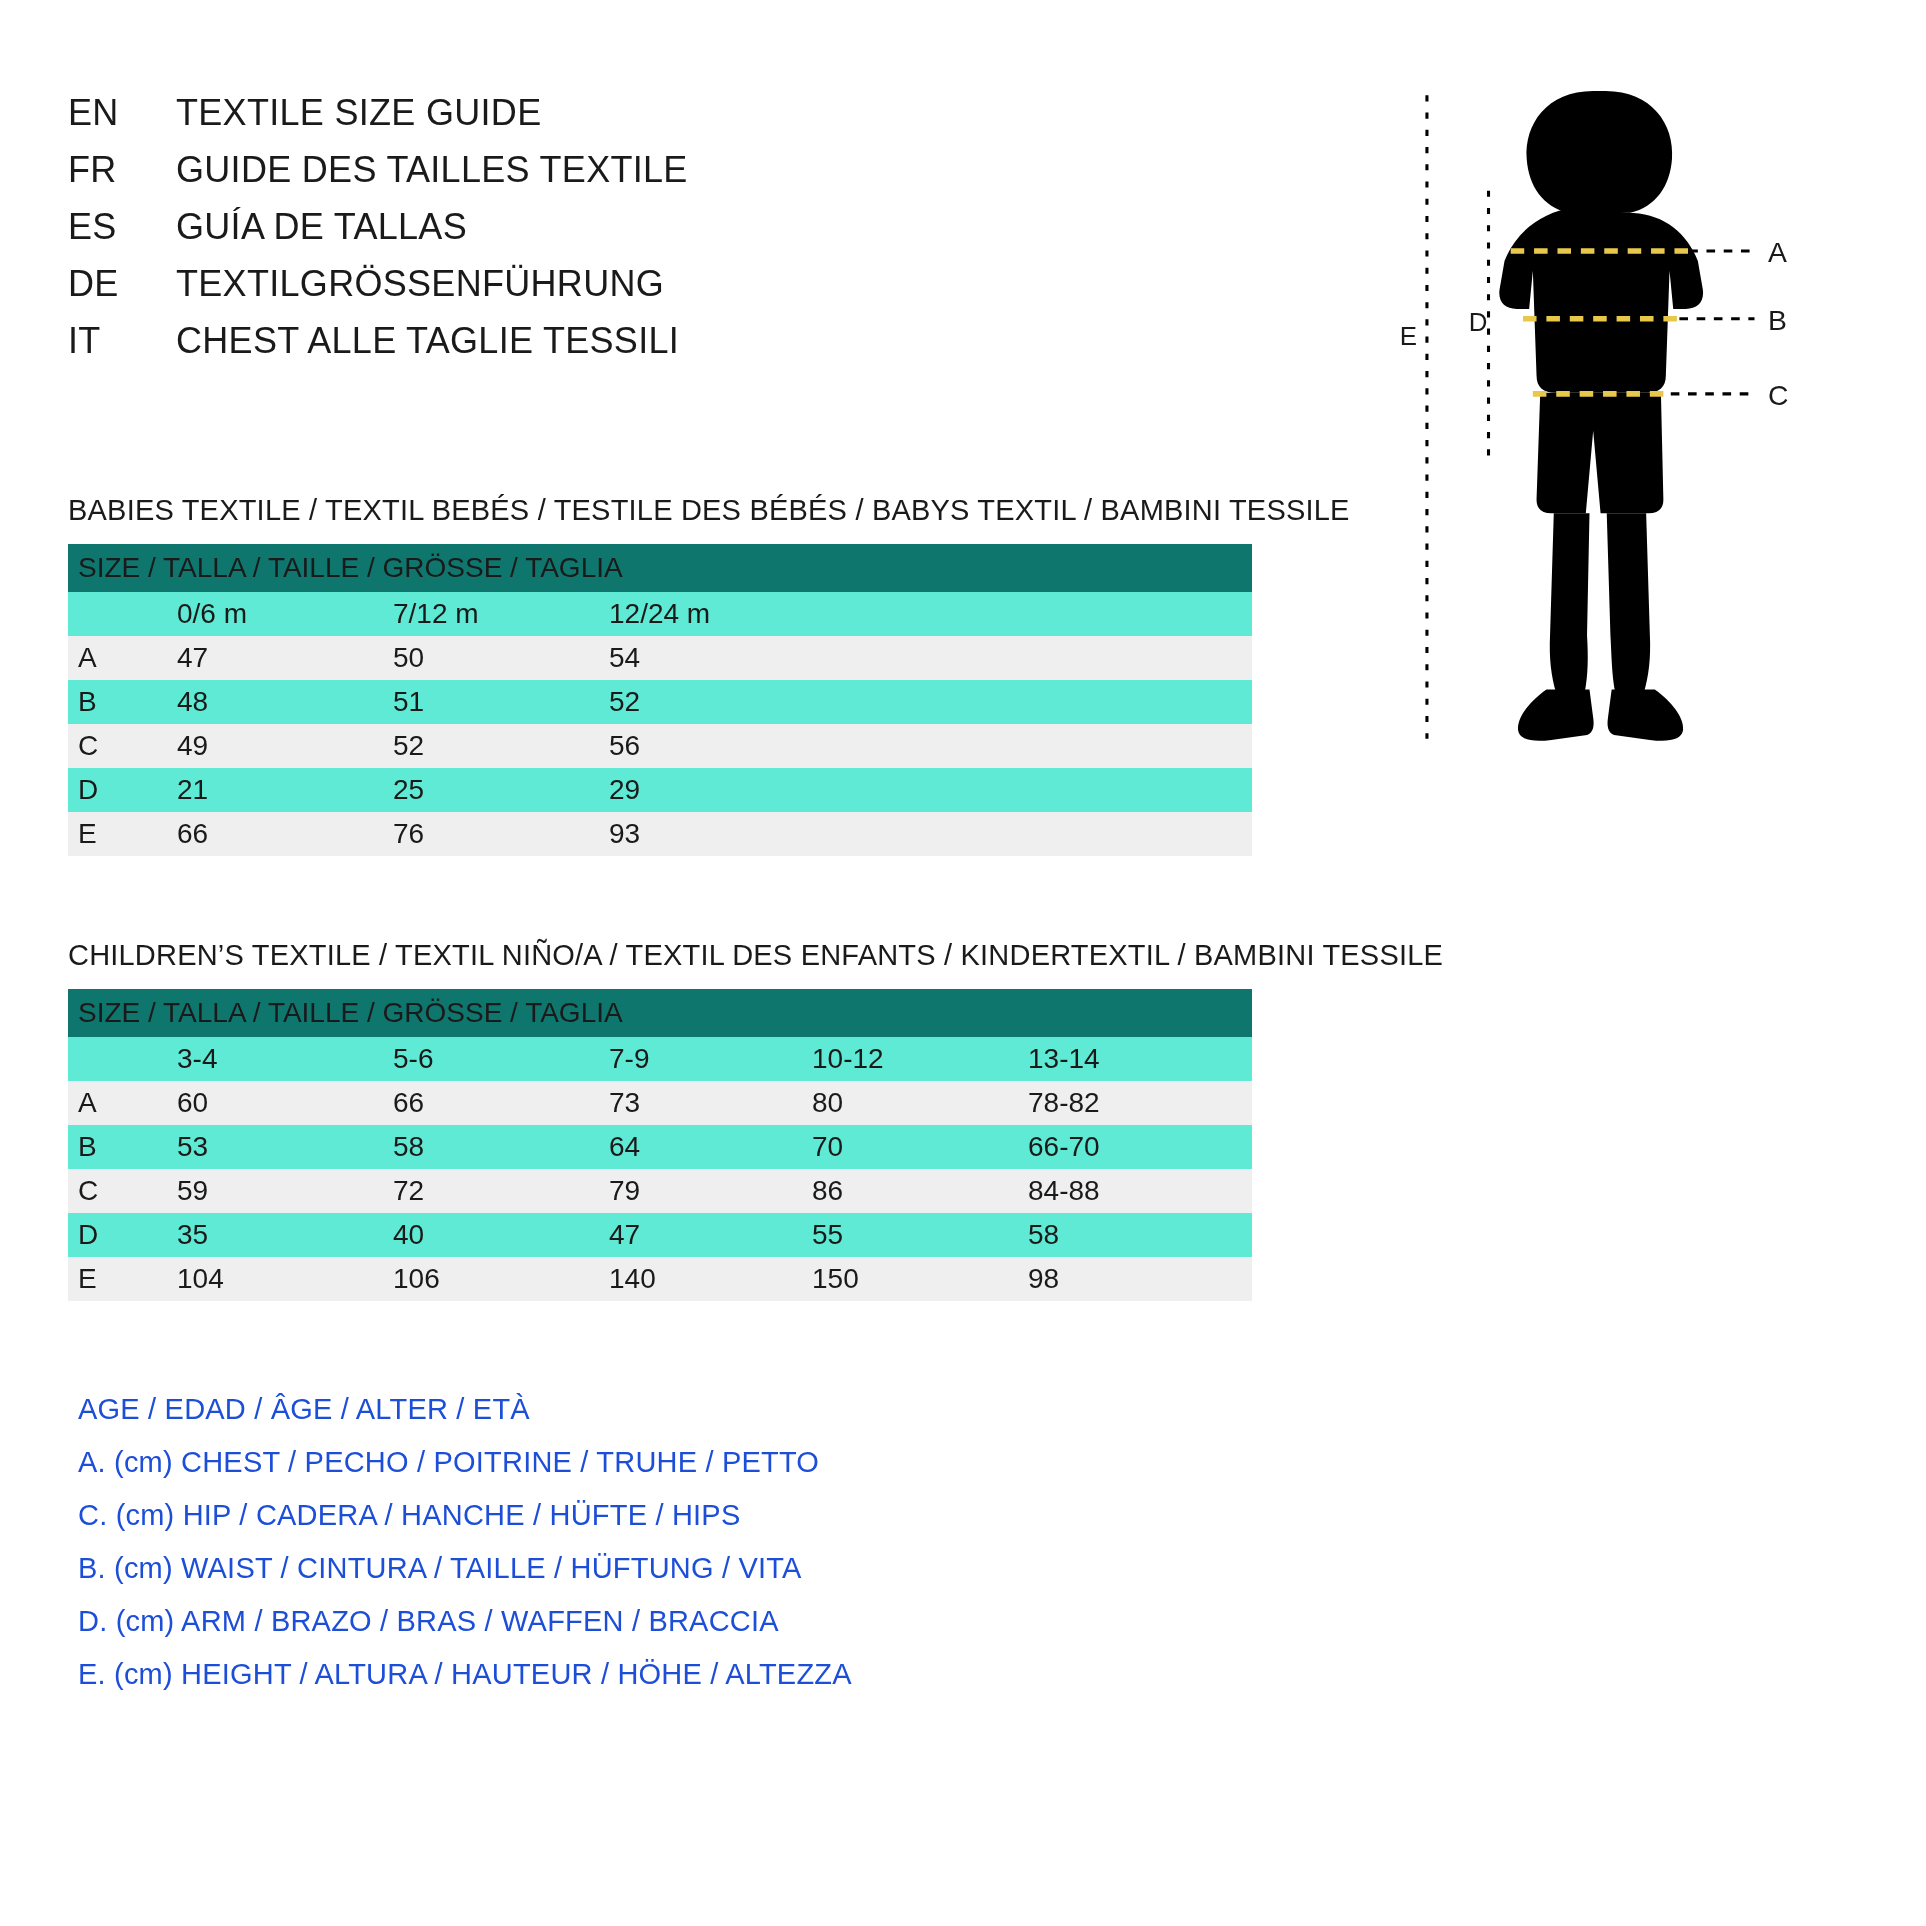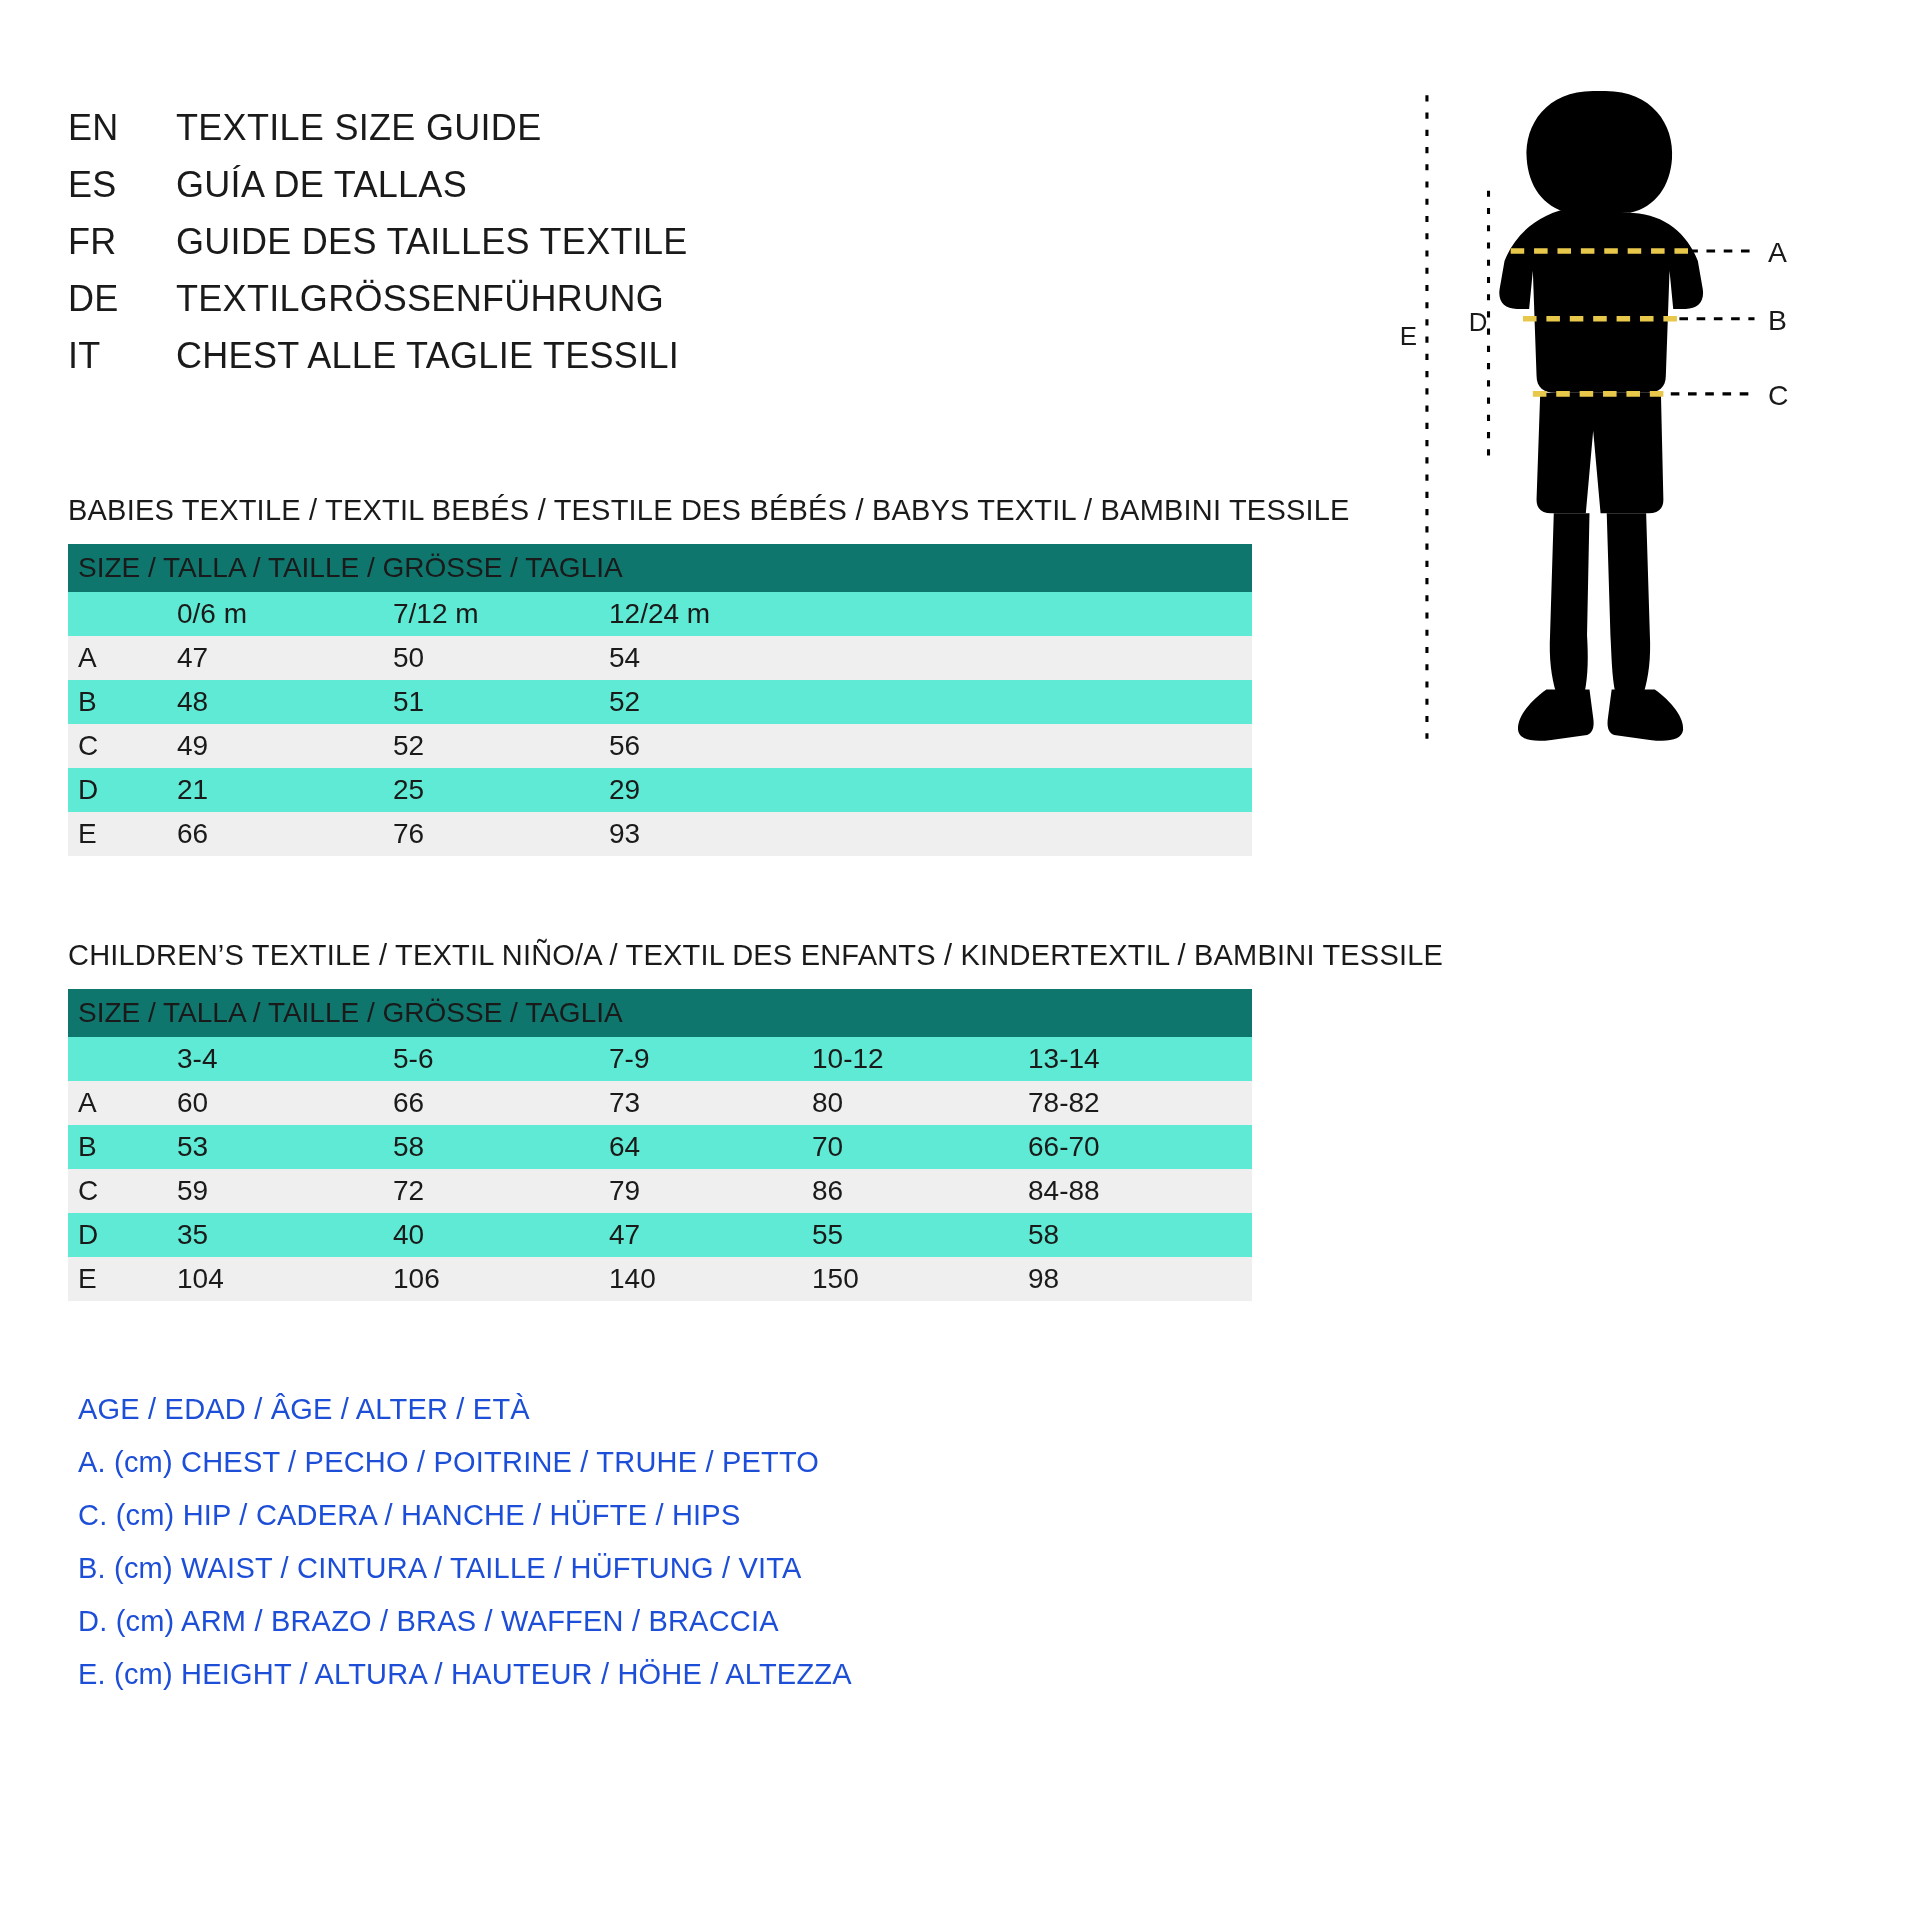--- a/index.html
+++ b/index.html
@@ -23,21 +23,21 @@
     padding: 92px 111px 0 68px;
   }
 
   
   .lang-block {
     margin: 0;
     padding: 0;
   }
   .lang-row {
     display: flex;
-    align-items: flex-end;
+    align-items: flex-start;
     height: 57px;
   }
   .lang-code {
     width: 108px;
     font-size: 36px;
     letter-spacing: 0.3px;
     color: #1a1a1a;
   }
   .lang-text {
     font-size: 36px;
@@ -111,26 +111,26 @@
 <body>
 
 <div class="page">
 
   <div class="lang-block">
     <div class="lang-row">
       <span class="lang-code">EN</span>
       <span class="lang-text">TEXTILE SIZE GUIDE</span>
     </div>
     <div class="lang-row">
+      <span class="lang-code">FR</span>
+      <span class="lang-text">GUIDE DES TAILLES TEXTILE</span>
+    </div>
+    <div class="lang-row">
       <span class="lang-code">ES</span>
       <span class="lang-text">GUÍA DE TALLAS</span>
-    </div>
-    <div class="lang-row">
-      <span class="lang-code">FR</span>
-      <span class="lang-text">GUIDE DES TAILLES TEXTILE</span>
     </div>
     <div class="lang-row">
       <span class="lang-code">DE</span>
       <span class="lang-text">TEXTILGRÖSSENFÜHRUNG</span>
     </div>
     <div class="lang-row">
       <span class="lang-code">IT</span>
       <span class="lang-text">CHEST ALLE TAGLIE TESSILI</span>
     </div>
   </div>

